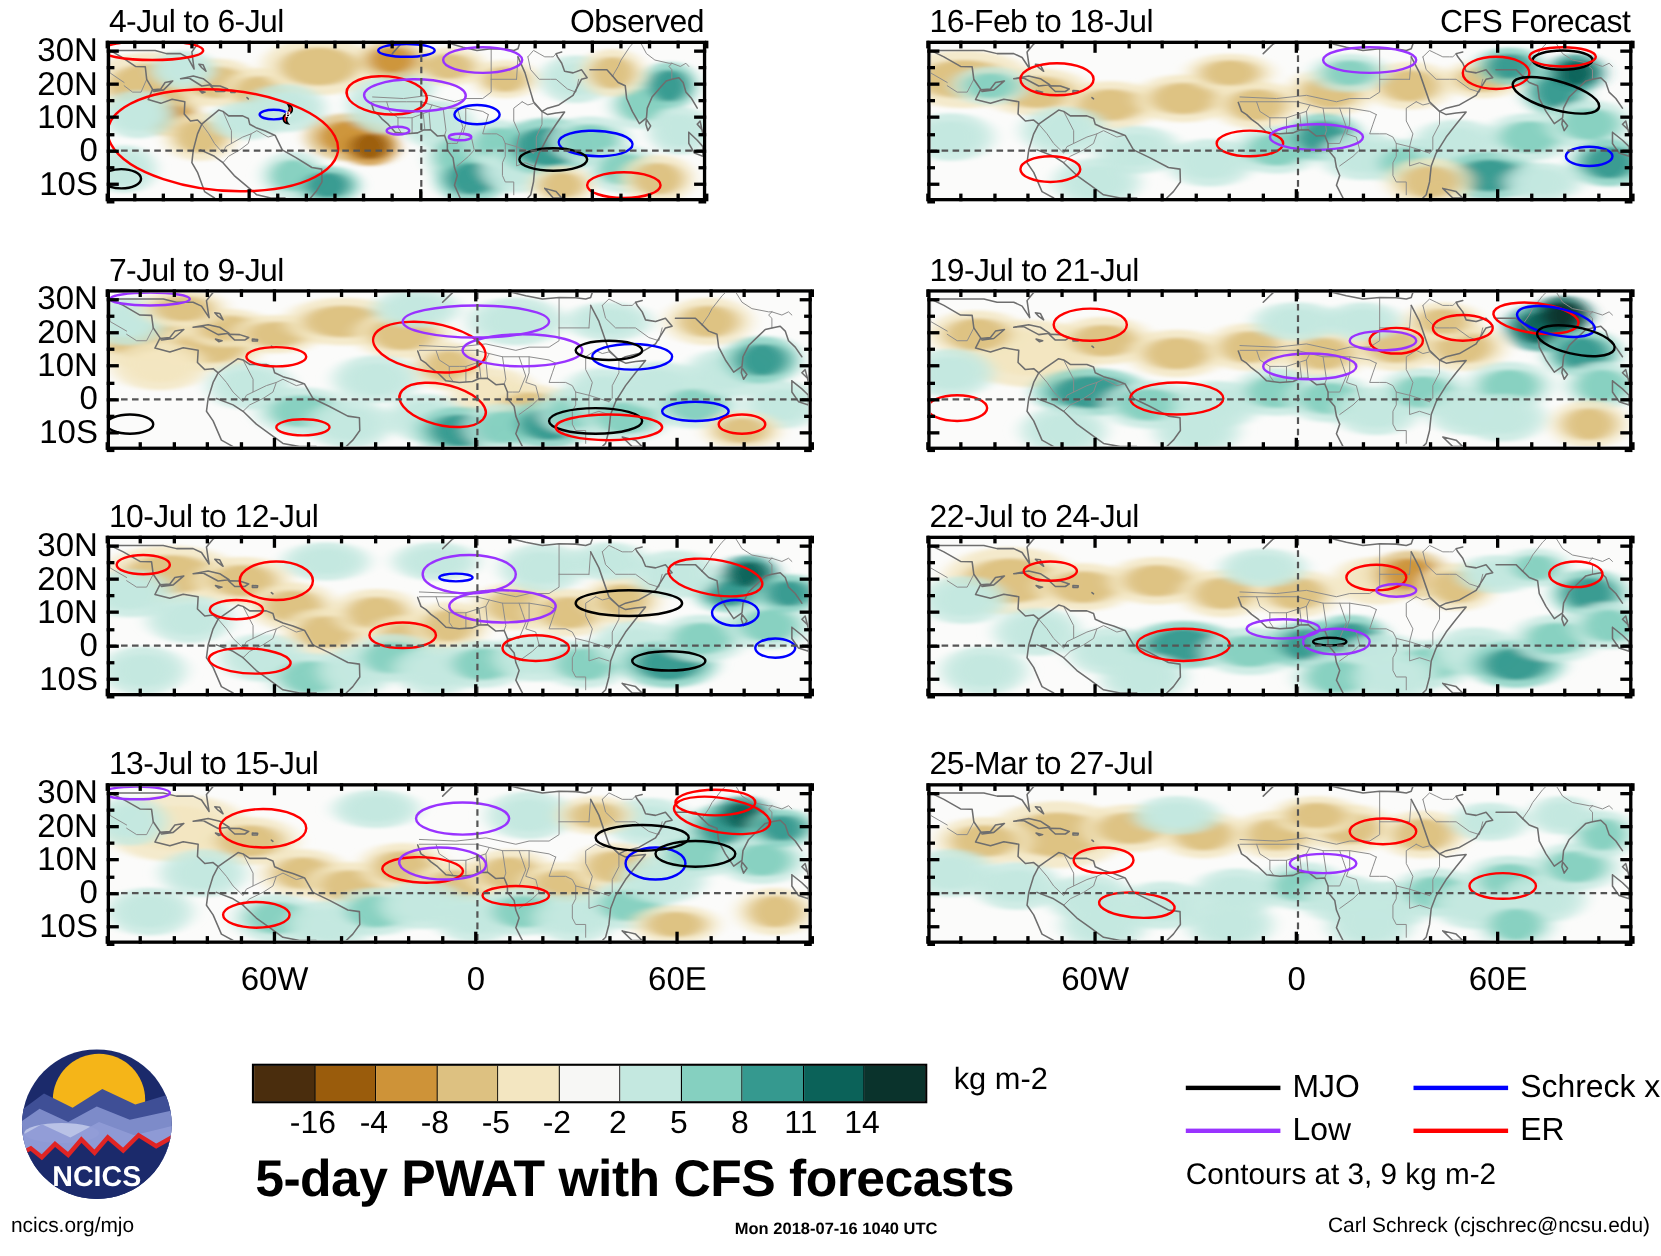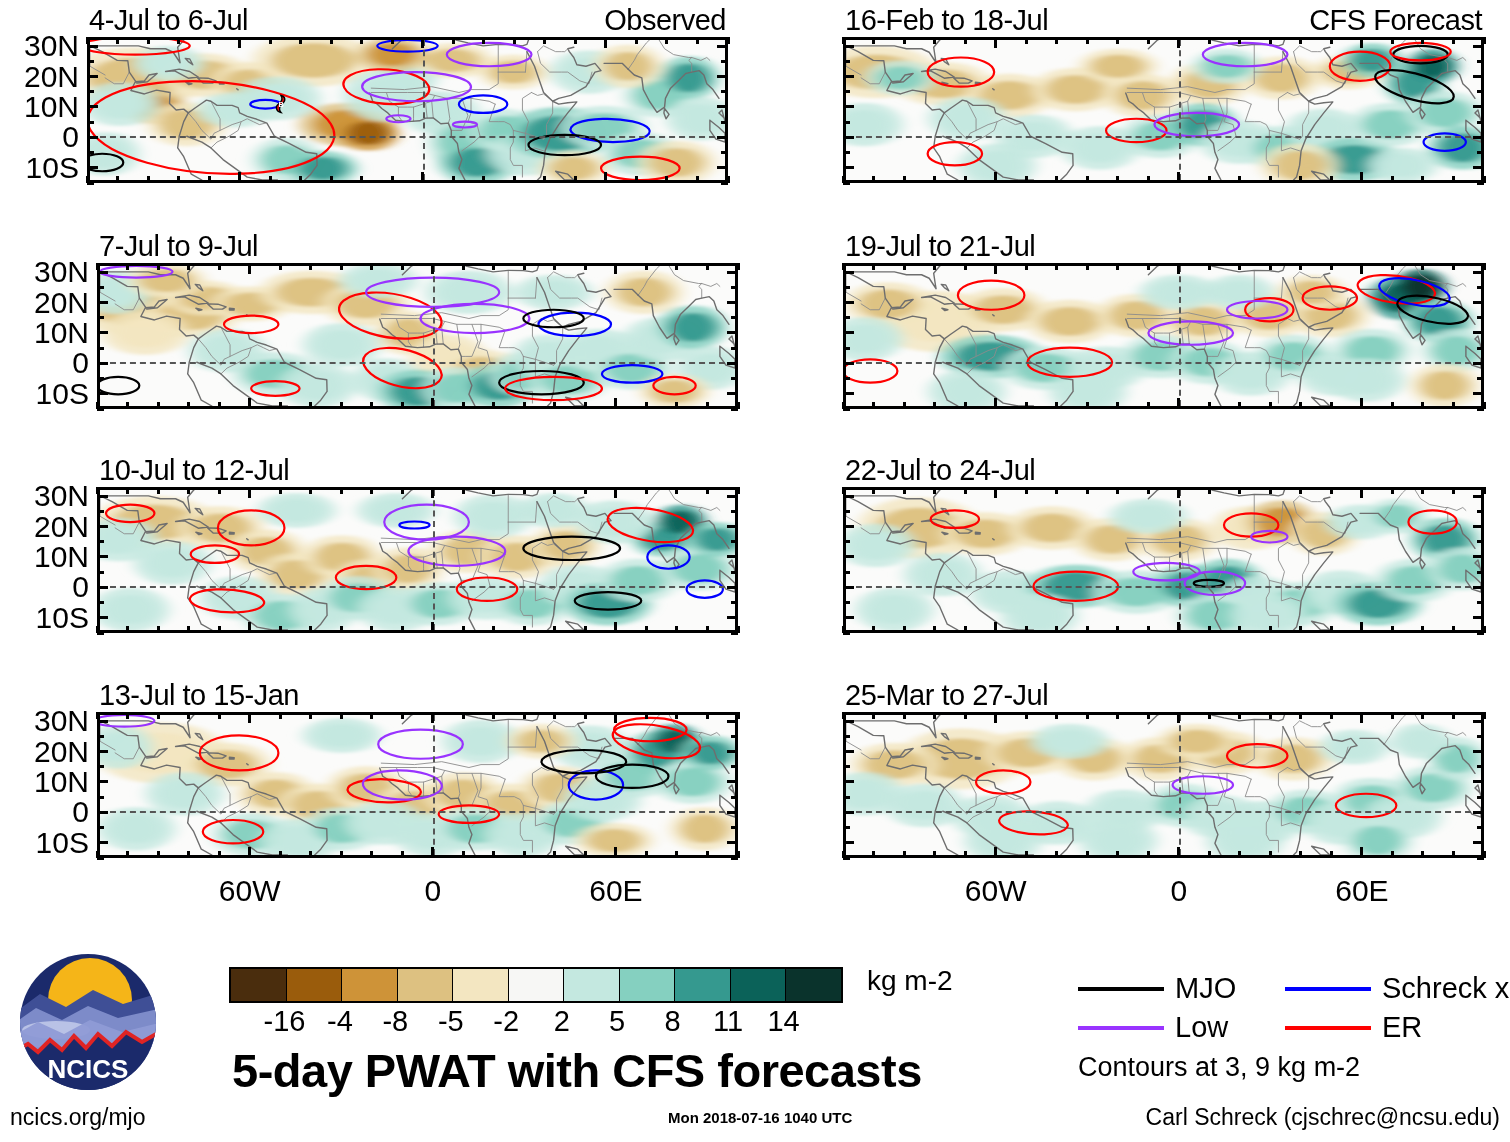--- a/index.html
+++ b/index.html
@@ -48,31 +48,31 @@
   #main-title{position:absolute;font-size:47px;font-weight:bold;white-space:nowrap;
               letter-spacing:-.5px;}
 
   
   .lg-item{position:absolute;display:flex;align-items:center;gap:11px;}
   .lg-line{width:86px;height:4px;display:block;}
   .lg-text{font-size:29px;white-space:nowrap;}
   #contour-note{position:absolute;font-size:27px;white-space:nowrap;}
 
   
-  .foot{position:absolute;font-size:23px;white-space:nowrap;}
+  .foot{position:absolute;font-size:19px;white-space:nowrap;}
   #foot-time{font-size:15px;font-weight:bold;}
 
   
   #logo{position:absolute;left:18px;top:952px;width:140px;height:140px;}
 </style>
 </head>
 <body>
 
 <div id="panels-root">
-    <div class="panel-wrap" style="left: 87px; top: 37px; width: 641px; height: 146px;">
+    <div class="panel-wrap" style="left: 97px; top: 37px; width: 545px; height: 146px;">
       <div class="panel-title">4-Jul to 6-Jul</div>
       <div class="panel-corner">Observed</div>
       <div class="ylabels">
         <span style="top: 6.25%;">30N</span>
         <span style="top: 27.0833%;">20N</span>
         <span style="top: 47.9167%;">10N</span>
         <span style="top: 68.75%;">0</span>
         <span style="top: 89.5833%;">10S</span>
       </div>
       <div class="panel-box">
@@ -731,21 +731,21 @@
       <div class="tick lft" style="top: calc(37.5% - 1.5px); width: 7px;"></div>
       <div class="tick rgt" style="top: calc(37.5% - 1.5px); width: 7px;"></div>
       <div class="tick lft" style="top: calc(27.0833% - 1.5px); width: 11px;"></div>
       <div class="tick rgt" style="top: calc(27.0833% - 1.5px); width: 11px;"></div>
       <div class="tick lft" style="top: calc(16.6667% - 1.5px); width: 7px;"></div>
       <div class="tick rgt" style="top: calc(16.6667% - 1.5px); width: 7px;"></div>
       <div class="tick lft" style="top: calc(6.25% - 1.5px); width: 11px;"></div>
       <div class="tick rgt" style="top: calc(6.25% - 1.5px); width: 11px;"></div>
     </div>
     <div class="panel-wrap" style="left: 97px; top: 712px; width: 641px; height: 146px;">
-      <div class="panel-title">13-Jul to 15-Jan</div>
+      <div class="panel-title">13-Jul to 15-Jul</div>
       <div class="ylabels">
         <span style="top: 6.25%;">30N</span>
         <span style="top: 27.0833%;">20N</span>
         <span style="top: 47.9167%;">10N</span>
         <span style="top: 68.75%;">0</span>
         <span style="top: 89.5833%;">10S</span>
       </div>
       <div class="xlabels">
         <span style="left: 23.8095%;">60W</span>
         <span style="left: 52.381%;">0</span>

